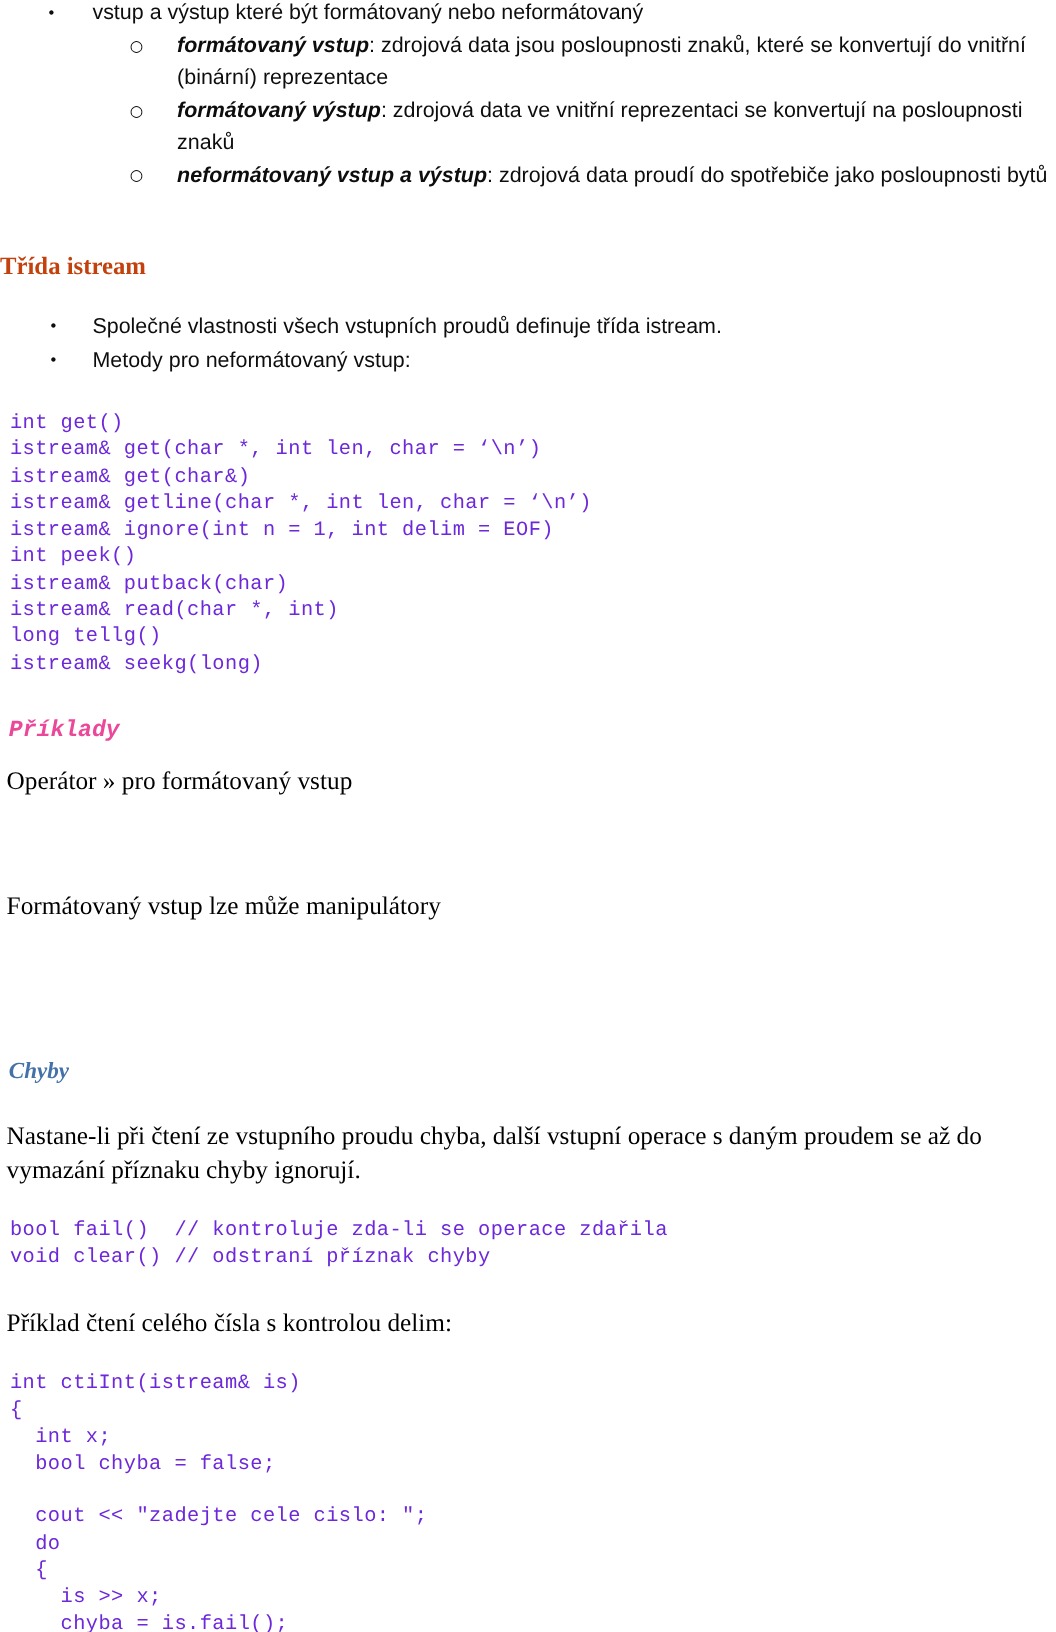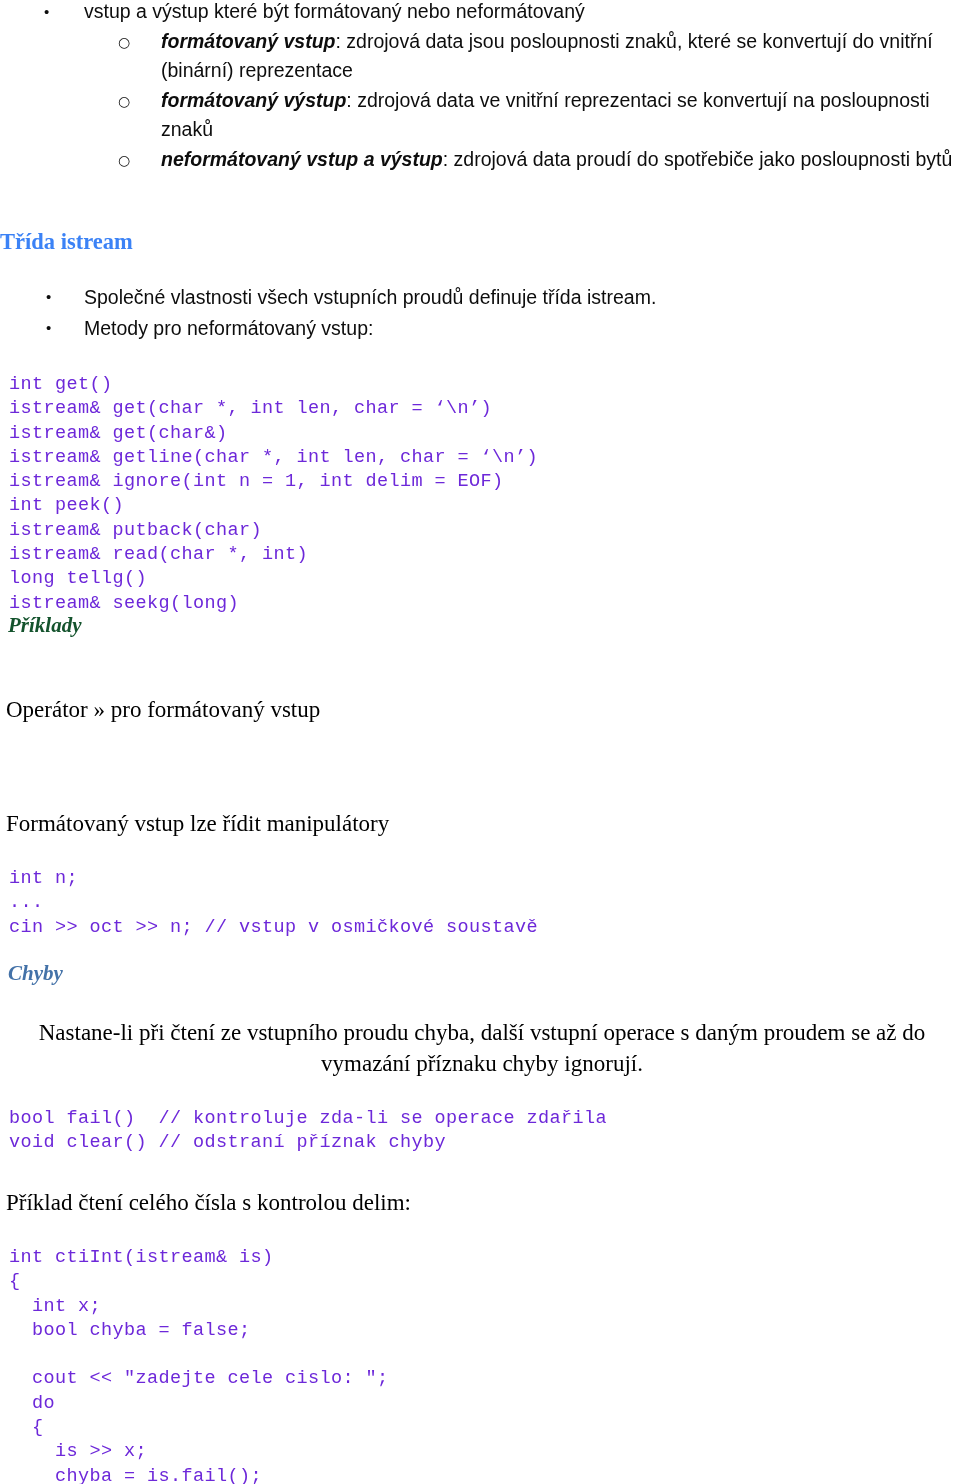--- a/index.html
+++ b/index.html
@@ -73,21 +73,21 @@
     line-height: 31px;
   }
   .bullets-b .lvl1 { padding-left: 84px; }
   .bullets-b .lvl1 > .mark { left: 46px; }
 
   
   .h-serif {
     font-family: "Liberation Serif", "DejaVu Serif", serif;
     font-size: 22.5px;
     line-height: 28px;
-    color: #3b82f6;
+    color: #c2410c;
     margin: 0;
   }
   .para-serif {
     font-family: "Liberation Serif", "DejaVu Serif", serif;
     font-size: 23px;
     line-height: 31px;
     color: #000000;
     margin: 0;
   }
   .sub-blue {
@@ -158,34 +158,31 @@
 istream&amp; get(char *, int len, char = ‘\n’)
 istream&amp; get(char&amp;)
 istream&amp; getline(char *, int len, char = ‘\n’)
 istream&amp; ignore(int n = 1, int delim = EOF)
 int peek()
 istream&amp; putback(char)
 istream&amp; read(char *, int)
 long tellg()
 istream&amp; seekg(long)</pre>
 
-  <h3 class="sub-blue abs" style="top:612px; left:8px; color:#14532d;">Příklady</h3>
+  <h3 class="sub-blue abs" style="top:652px; left:8px; color:#ec4899;font-family:Liberation Mono, monospace;">Příklady</h3>
 
   <p class="para-serif abs" style="top:694px; left:6px;">Operátor » pro formátovaný vstup</p>
 
 
-  <p class="para-serif abs" style="top:808px; left:6px;">Formátovaný vstup lze řídit manipulátory</p>
+  <p class="para-serif abs" style="top:808px; left:6px;">Formátovaný vstup lze může manipulátory</p>
 
-  <pre class="code abs" style="top:866px; left:8px;">int n;
-...
-cin &gt;&gt; oct &gt;&gt; n; // vstup v osmičkové soustavě</pre>
 
   <h3 class="sub-blue abs" style="top:960px; left:8px; color:#4472a8;">Chyby</h3>
 
-  <p class="para-serif abs" style="top:1017px; left:6px; width:952px;text-align:center;">Nastane-li při čtení ze vstupního proudu chyba, další vstupní operace s daným proudem se až do vymazání příznaku chyby ignorují.</p>
+  <p class="para-serif abs" style="top:1017px; left:6px; width:952px;">Nastane-li při čtení ze vstupního proudu chyba, další vstupní operace s daným proudem se až do vymazání příznaku chyby ignorují.</p>
 
   <pre class="code abs" style="top:1106px; left:8px;">bool fail()  // kontroluje zda-li se operace zdařila
 void clear() // odstraní příznak chyby</pre>
 
   <p class="para-serif abs" style="top:1187px; left:6px;">Příklad čtení celého čísla s kontrolou delim:</p>
 
   <pre class="code abs" style="top:1245px; left:8px;">int ctiInt(istream&amp; is)
 {
   int x;
   bool chyba = false;

